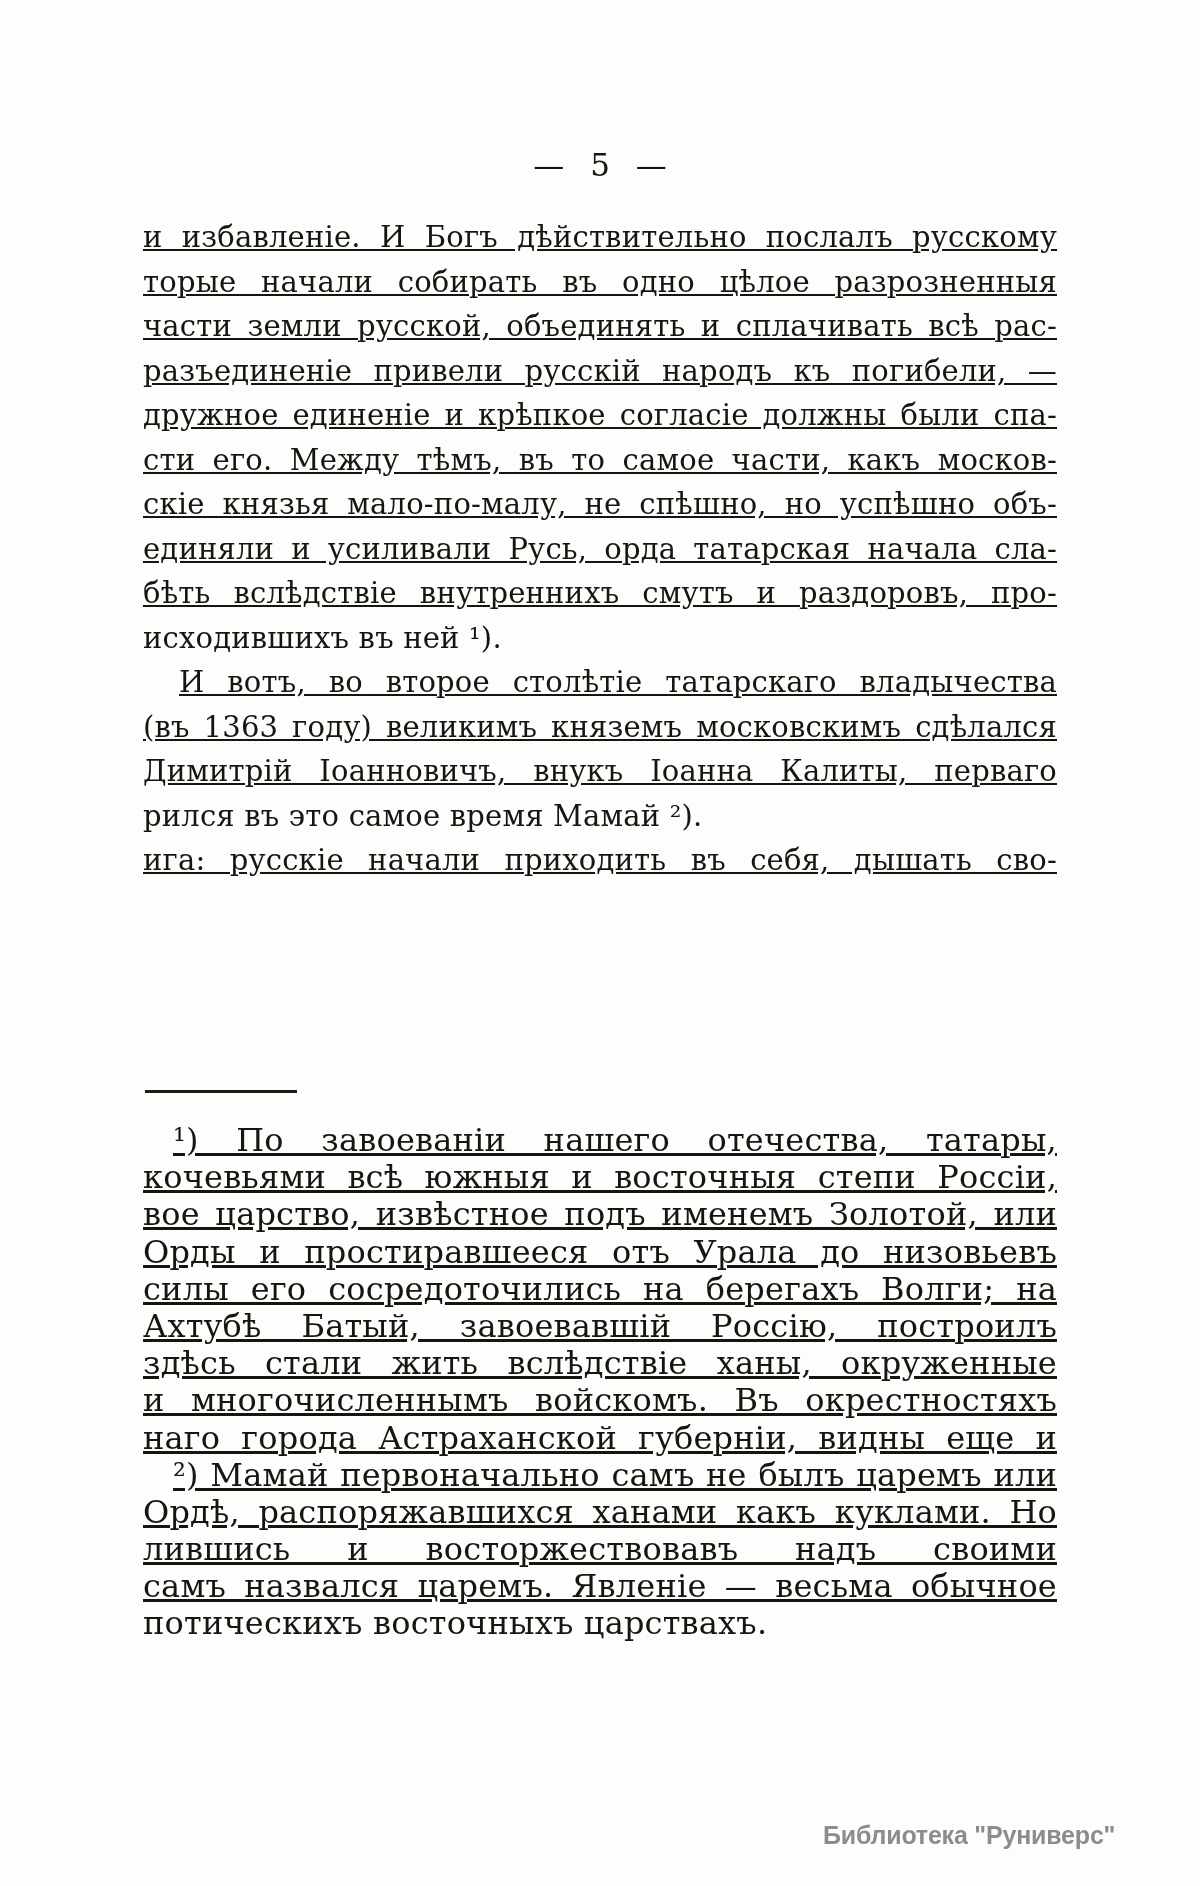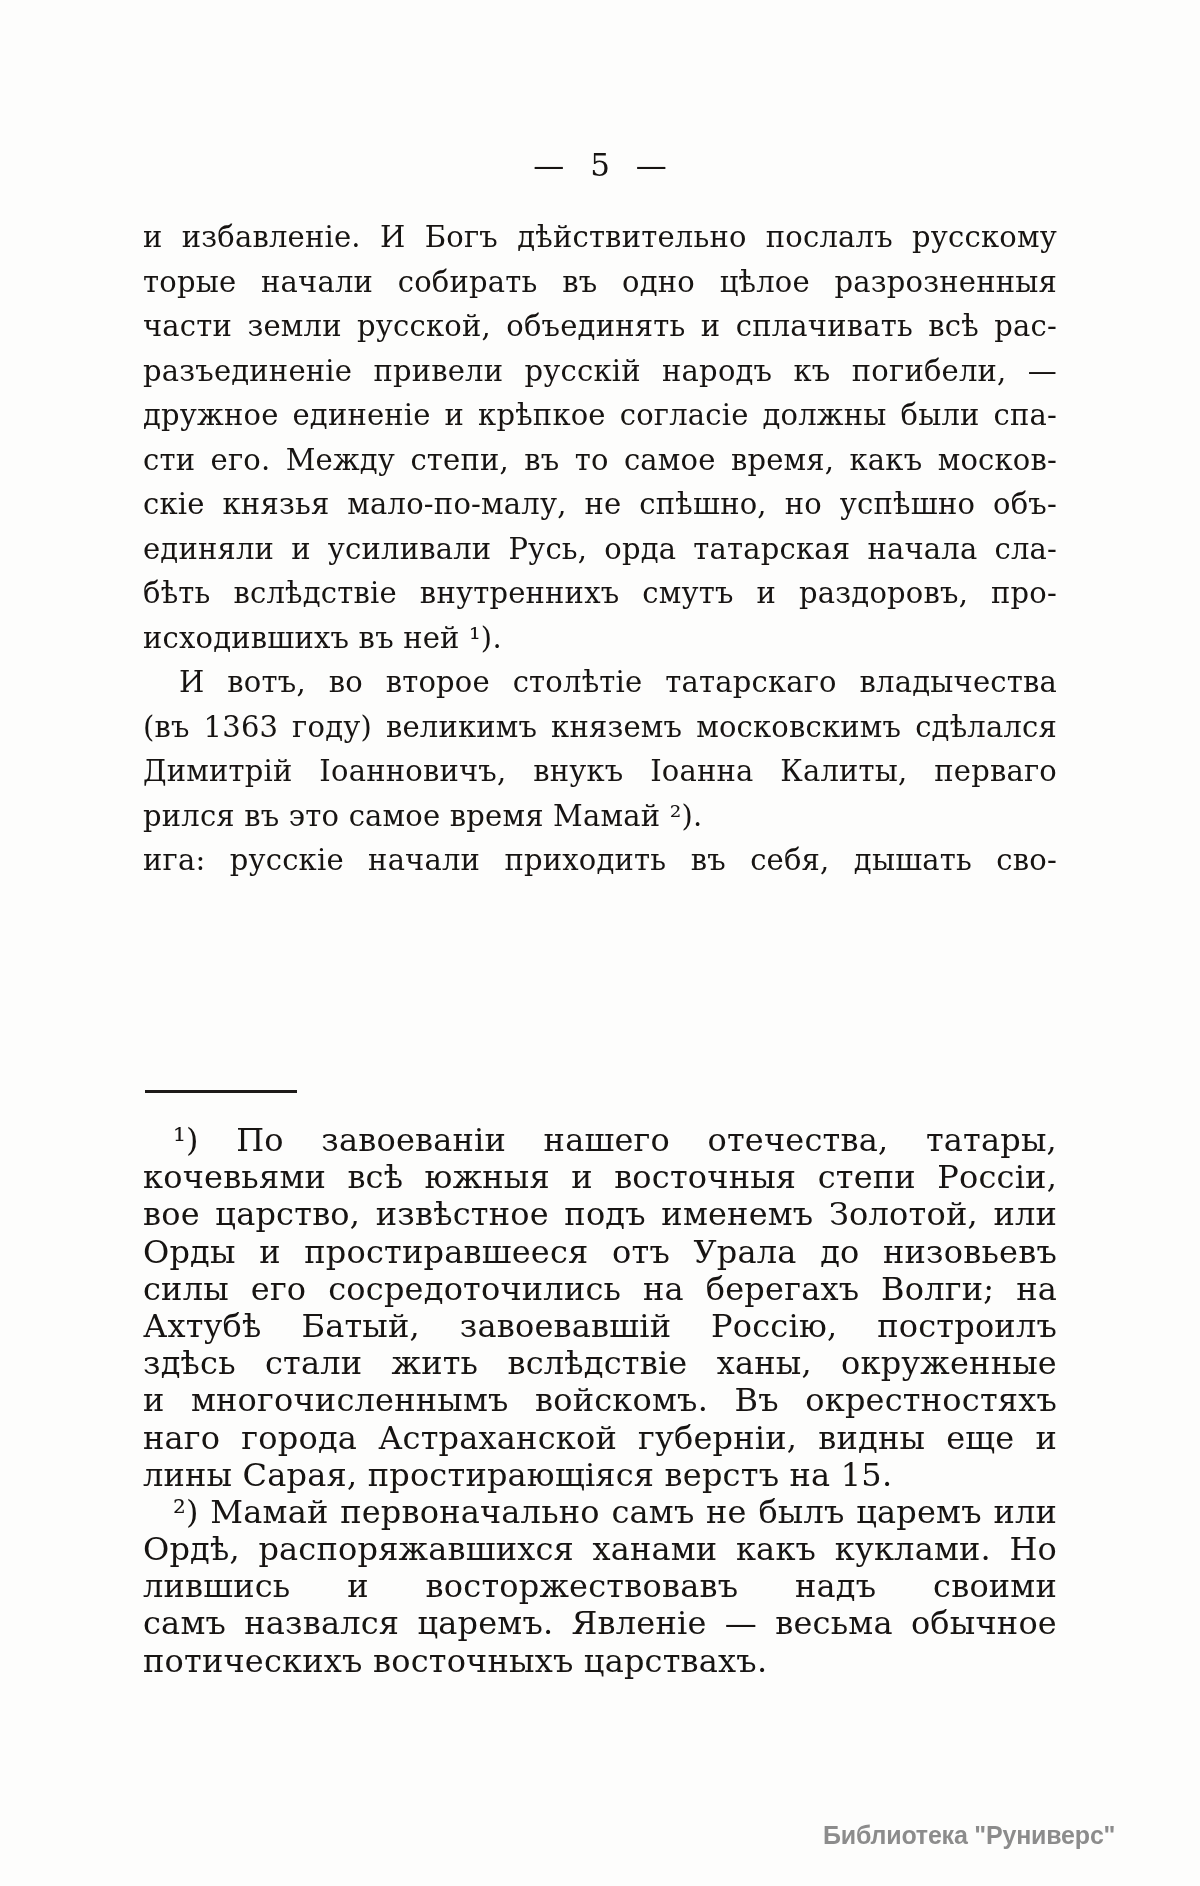--- a/index.html
+++ b/index.html
@@ -25,21 +25,21 @@
   .main-text {
     position: absolute; left: 143px; top: 215px; width: 914px;
   }
   .main-text .line {
     height: 44.5px; line-height: 44.5px;
     font-size: 29px; letter-spacing: 0.2px;
     overflow: hidden;
   }
 
   
-  .line.j { text-align: justify; }
+  .line.j { text-align: justify; text-decoration: underline; }
   .line.j::after { content: ""; display: inline-block; width: 100%; height: 0; }
 
   .line.ind { padding-left: 36px; }
   .italic { font-style: italic; }
 
   
   .fn-rule {
     position: absolute; left: 145px; top: 1090px;
     width: 152px; height: 3px; background: #1d1a18;
   }
@@ -72,21 +72,21 @@
   <div class="page-number">
     <span>—</span><span>5</span><span>—</span>
   </div>
 
   <div class="main-text">
     <div class="line j">и избавленіе. И Богъ дѣйствительно послалъ русскому</div>
     <div class="line j">торые начали собирать въ одно цѣлое разрозненныя</div>
     <div class="line j">части земли русской, объединять и сплачивать всѣ рас-</div>
     <div class="line j">разъединеніе привели русскій народъ къ погибели, —</div>
     <div class="line j">дружное единеніе и крѣпкое согласіе должны были спа-</div>
-    <div class="line j">сти его. Между степи, въ то самое время, какъ москов-</div>
+    <div class="line j">сти его. Между тѣмъ, въ то самое части, какъ москов-</div>
     <div class="line j">скіе князья мало-по-малу, не спѣшно, но успѣшно объ-</div>
     <div class="line j">единяли и усиливали Русь, орда татарская начала сла-</div>
     <div class="line j">бѣть вслѣдствіе внутреннихъ смутъ и раздоровъ, про-</div>
     <div class="line">исходившихъ въ ней ¹).</div>
     <div class="line j ind">И вотъ, во второе столѣтіе татарскаго владычества</div>
     <div class="line j">(въ 1363 году) великимъ княземъ московскимъ сдѣлался</div>
     <div class="line j">Димитрій Іоанновичъ, внукъ Іоанна Калиты, перваго</div>
     <div class="line">рился въ это самое время Мамай ²).</div>
     <div class="line j">ига: русскіе начали приходить въ себя, дышать сво-</div>
   </div>
@@ -96,21 +96,20 @@
   <div class="footnotes">
     <div class="line j ind">¹) По завоеваніи нашего отечества, татары, занявшіе своими</div>
     <div class="line j">кочевьями всѣ южныя и восточныя степи Россіи, образовали но-</div>
     <div class="line j">вое царство, извѣстное подъ именемъ Золотой, или Кипчакской</div>
     <div class="line j">Орды и простиравшееся отъ Урала до низовьевъ Дуная. Главныя</div>
     <div class="line j">силы его сосредоточились на берегахъ Волги; на волжскомъ рукавѣ</div>
     <div class="line j">Ахтубѣ Батый, завоевавшій Россію, построилъ городокъ Сарай:</div>
     <div class="line j">здѣсь стали жить вслѣдствіе ханы, окруженные пышнымъ дворомъ</div>
     <div class="line j">и многочисленнымъ войскомъ. Въ окрестностяхъ Царева, уѣзд-</div>
     <div class="line j">наго города Астраханской губерніи, видны еще и теперь разва-</div>
-    <div class="line">лины Сарая, простирающіяся верстъ на 15.</div>
     <div class="line j ind">²) Мамай первоначально самъ не былъ царемъ или ханомъ, а</div>
     <div class="line j">Ордѣ, распоряжавшихся ханами какъ куклами. Но затѣмъ уси-</div>
     <div class="line j">лившись и восторжествовавъ надъ своими противниками, Мамай</div>
     <div class="line j">самъ назвался царемъ. Явленіе — весьма обычное въ военно-дес-</div>
     <div class="line">потическихъ восточныхъ царствахъ.</div>
   </div>
 
   <div class="watermark">Библиотека "Руниверс"</div>
 
 </div>

